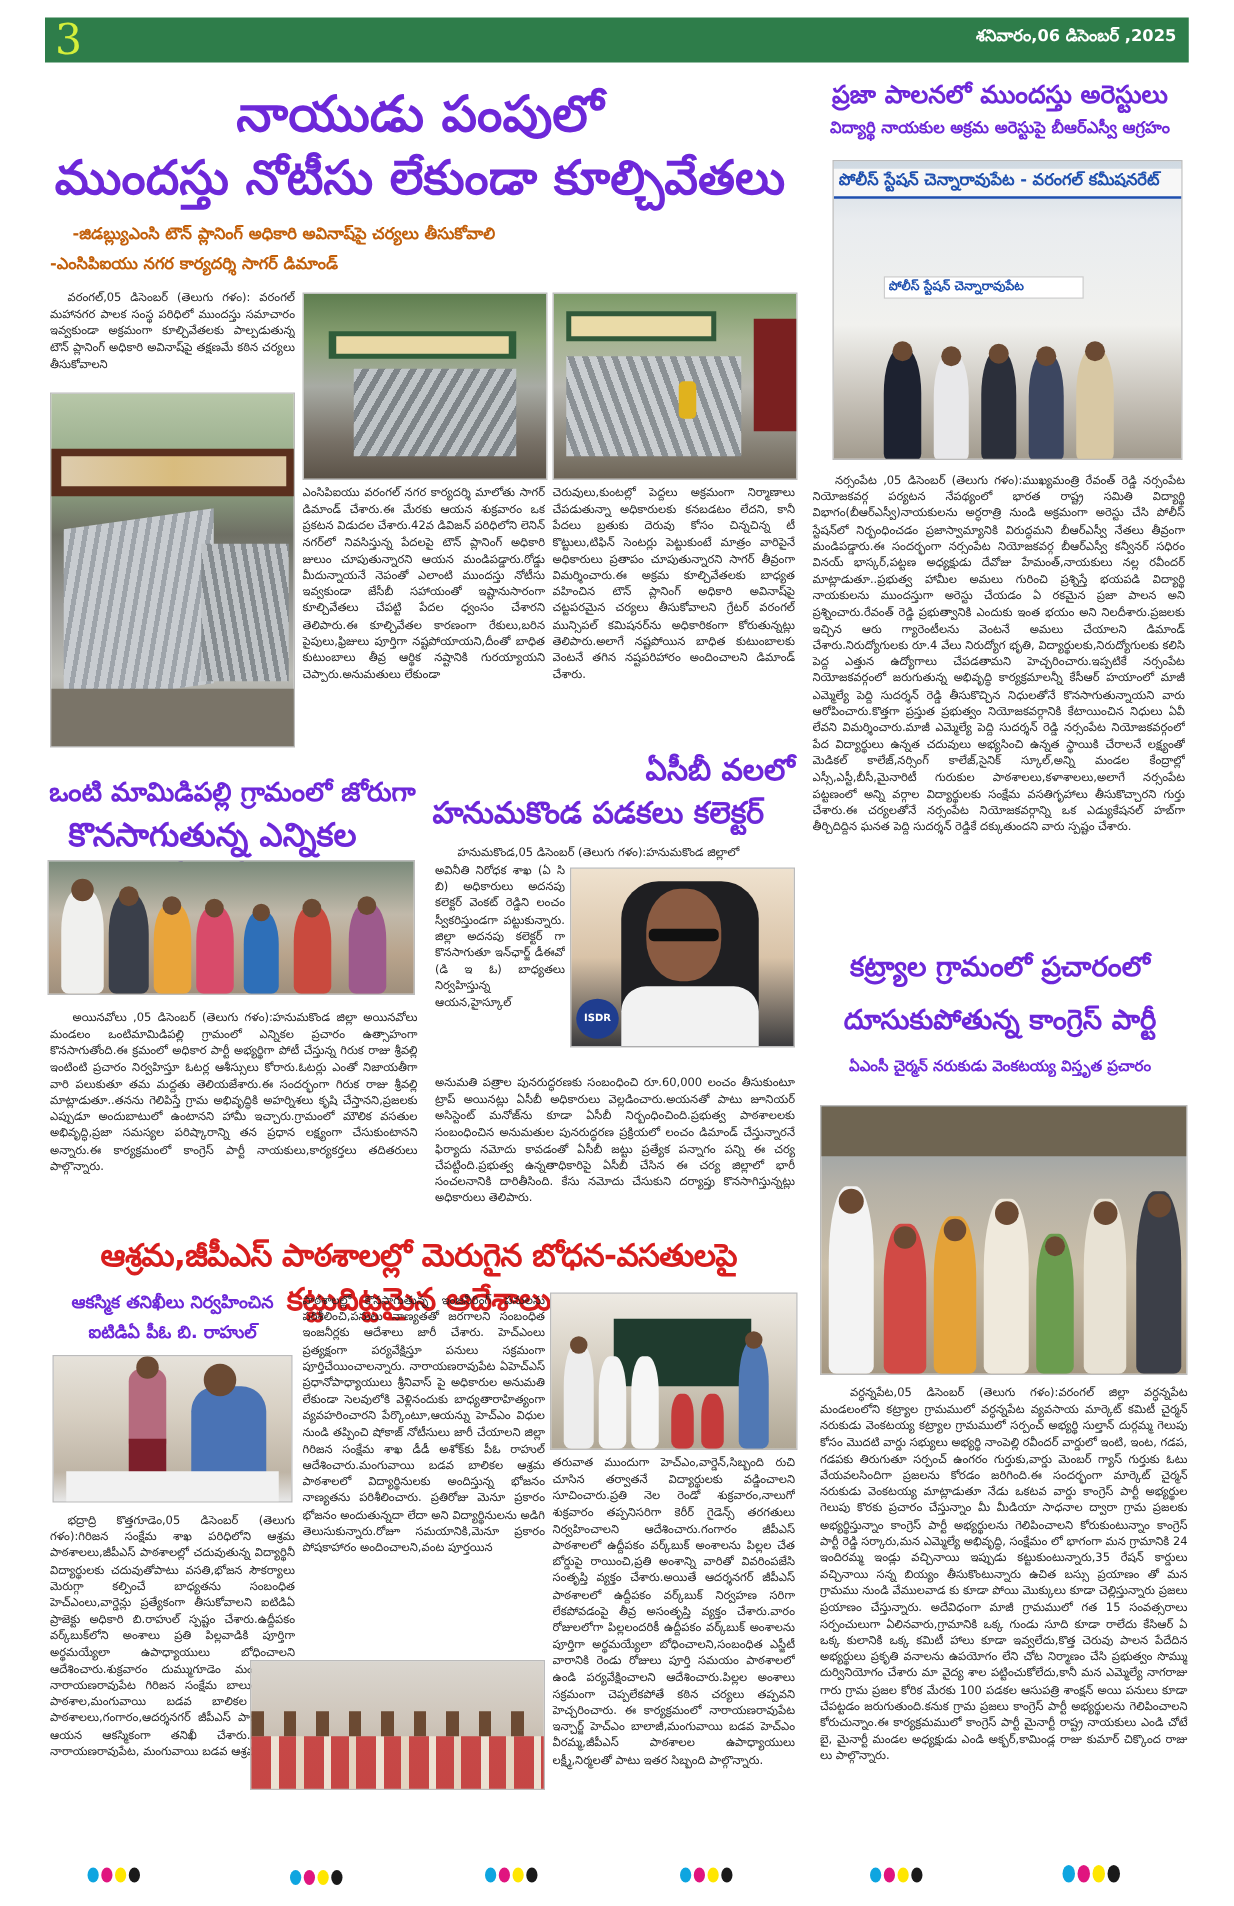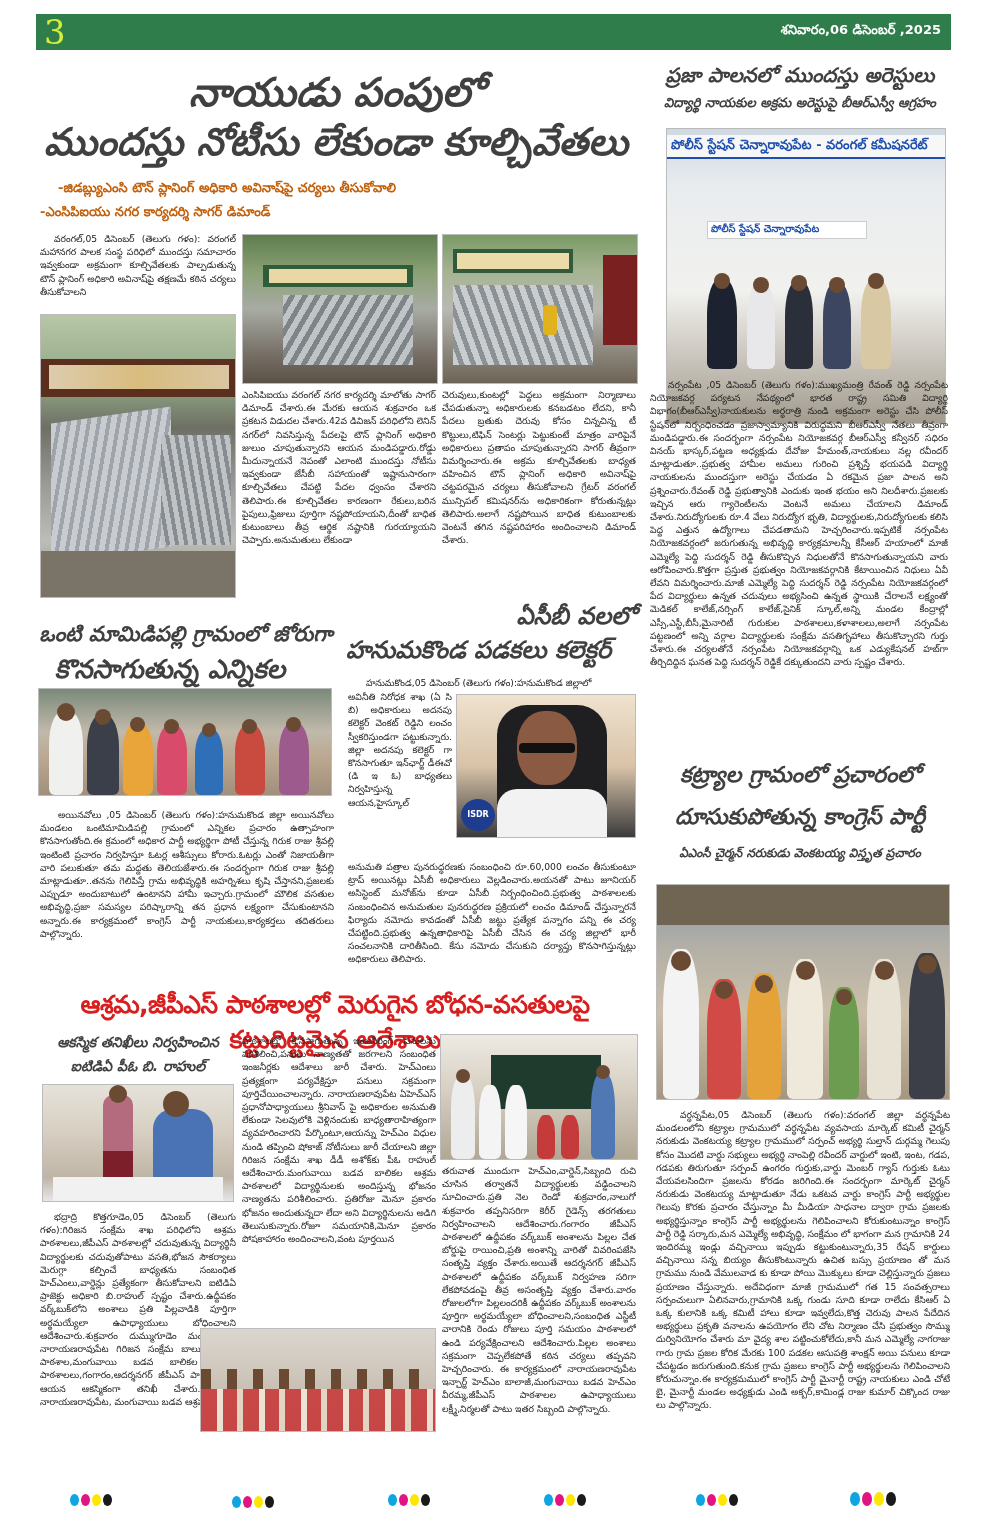--- a/index.html
+++ b/index.html
@@ -2,21 +2,21 @@
 <html><head>
 <meta charset="utf-8">
 <style>
   * { box-sizing: border-box; margin: 0; padding: 0; }
   html, body { width: 987px; height: 1525px; background: #fff; overflow: hidden; }
   body { position: relative; font-family: "DejaVu Sans", sans-serif; color: #111; }
   .abs { position: absolute; }
   .header-bar { left: 36px; top: 14px; width: 915px; height: 36px; background: #2e7d4a; }
   .page-num { left: 8px; top: -4px; font-family: "DejaVu Serif", serif; font-size: 34px; color: #d4ef3a; line-height: 44px; }
   .date { right: 10px; top: 8px; font-size: 13px; color: #fff; font-weight: bold; }
-  .headline { font-weight: bold; color: #404040; text-align: center; line-height: 1.2; font-style: italic; }
+  .headline { font-weight: bold; color: #6d28d9; text-align: center; line-height: 1.2; }
   .sub-orange { color: #c25f0a; font-size: 13px; font-weight: bold; }
   .body-text { font-size: 9.2px; line-height: 13.2px; text-align: justify; color: #222; overflow: hidden; }
   .photo { overflow: hidden; border: 1px solid #bbb; }
   .red-head { color: #d81e1e; font-weight: bold; font-size: 25px; text-align: center; letter-spacing: -0.5px; }
   .dots { display: flex; gap: 2px; }
   .dot { width: 9px; height: 12px; border-radius: 50%; }
   .person { position: absolute; bottom: 0; border-radius: 40% 40% 6px 6px; }
   .head { position: absolute; border-radius: 50%; background: #6b4a33; }
 </style>
 </head>
@@ -55,21 +55,21 @@
   <div class="abs" style="left:100px;top:70px;width:14px;height:30px;background:#e0b21e;border-radius:4px;"></div>
   <div class="abs" style="left:160px;top:20px;width:36px;height:90px;background:#7a2020;"></div>
 </div>
 
 <div class="abs body-text" style="left:242px;top:388px;width:194px;height:196px;">ఎంసిపిఐయు వరంగల్ నగర కార్యదర్శి మాలోతు సాగర్ డిమాండ్ చేశారు.ఈ మేరకు ఆయన శుక్రవారం ఒక ప్రకటన విడుదల చేశారు.42వ డివిజన్ పరిధిలోని లెనిన్ నగర్‌లో నివసిస్తున్న పేదలపై టౌన్ ప్లానింగ్ అధికారి జులుం చూపుతున్నారని ఆయన మండిపడ్డారు.రోడ్డు మీదున్నాయనే నెపంతో ఎలాంటి ముందస్తు నోటీసు ఇవ్వకుండా జేసీబీ సహాయంతో ఇష్టానుసారంగా కూల్చివేతలు చేపట్టి పేదల ధ్వంసం చేశారని తెలిపారు.ఈ కూల్చివేతల కారణంగా రేకులు,బరిన పైపులు,ఫ్రిజులు పూర్తిగా నష్టపోయాయని,దీంతో బాధిత కుటుంబాలు తీవ్ర ఆర్థిక నష్టానికి గురయ్యాయని చెప్పారు.అనుమతులు లేకుండా</div>
 <div class="abs body-text" style="left:442px;top:388px;width:194px;height:196px;">చెరువులు,కుంటల్లో పెద్దలు అక్రమంగా నిర్మాణాలు చేపడుతున్నా అధికారులకు కనబడటం లేదని, కానీ పేదలు బ్రతుకు దెరువు కోసం చిన్నచిన్న టీ కొట్టులు,టిఫిన్ సెంటర్లు పెట్టుకుంటే మాత్రం వారిపైనే అధికారులు ప్రతాపం చూపుతున్నారని సాగర్ తీవ్రంగా విమర్శించారు.ఈ అక్రమ కూల్చివేతలకు బాధ్యత వహించిన టౌన్ ప్లానింగ్ అధికారి అవినాష్‌పై చట్టపరమైన చర్యలు తీసుకోవాలని గ్రేటర్ వరంగల్ మున్సిపల్ కమిషనర్‌ను అధికారికంగా కోరుతున్నట్లు తెలిపారు.అలాగే నష్టపోయిన బాధిత కుటుంబాలకు వెంటనే తగిన నష్టపరిహారం అందించాలని డిమాండ్ చేశారు.</div>
 
 <div class="abs headline" style="left:650px;top:63px;width:300px;font-size:20px;text-align:center;">ప్రజా పాలనలో ముందస్తు అరెస్టులు</div>
 <div class="abs headline" style="left:650px;top:95px;width:300px;font-size:13px;">విద్యార్థి నాయకుల అక్రమ అరెస్టుపై బీఆర్ఎస్వీ ఆగ్రహం</div>
 
-<div class="abs photo" style="left:666px;top:128px;width:280px;height:296px;background:linear-gradient(180deg,#cfd9e2 0%,#e9ecef 20%,#f1f1ee 55%,#c6c1b8 80%,#a29b8e 100%);">
+<div class="abs photo" style="left:666px;top:128px;width:280px;height:240px;background:linear-gradient(180deg,#cfd9e2 0%,#e9ecef 20%,#f1f1ee 55%,#c6c1b8 80%,#a29b8e 100%);">
   <div class="abs" style="left:0;top:6px;width:280px;height:24px;background:#f7f7f7;border-bottom:2px solid #1e4fae;"></div>
   <div class="abs" style="left:4px;top:8px;width:272px;font-size:13px;font-weight:bold;color:#1e4fae;white-space:nowrap;overflow:hidden;">పోలీస్ స్టేషన్ చెన్నారావుపేట - వరంగల్ కమీషనరేట్</div>
   <div class="abs" style="left:40px;top:92px;width:160px;height:18px;background:#fff;border:1px solid #ccc;"></div>
   <div class="abs" style="left:44px;top:94px;width:152px;font-size:10px;font-weight:bold;color:#1e4fae;white-space:nowrap;overflow:hidden;">పోలీస్ స్టేషన్ చెన్నారావుపేట</div>
   <div class="abs" style="left:0;top:140px;width:280px;height:100px;">
     <div class="person" style="left:40px;width:30px;height:90px;background:#1d2230;"></div>
     <div class="head" style="left:47px;top:4px;width:16px;height:16px;"></div>
     <div class="person" style="left:80px;width:28px;height:86px;background:#e8e8ea;"></div>
     <div class="head" style="left:86px;top:8px;width:16px;height:16px;"></div>
     <div class="person" style="left:118px;width:28px;height:88px;background:#2b2f3a;"></div>

